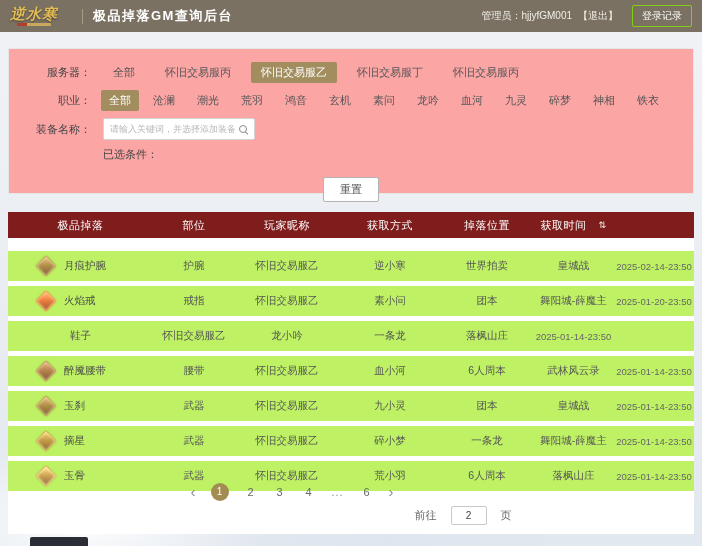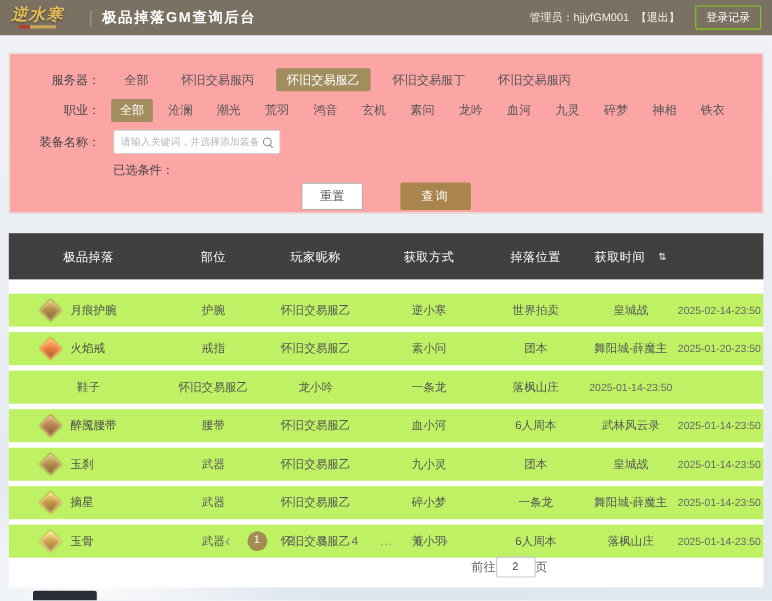--- a/index.html
+++ b/index.html
@@ -57,29 +57,29 @@
     border:none; outline:none; flex:1; font-size:9px; color:#333; min-width:0;
     font-family:inherit; background:transparent;
   }
   .search-box input::placeholder { color:#b8b8b8; }
   .mag-icon { width:9px; height:9px; position:relative; flex:none; margin-left:4px; cursor:pointer; }
   .mag-icon::before { content:""; position:absolute; left:0; top:0; width:6px; height:6px;
     border:1.2px solid #8b8b8b; border-radius:50%; }
   .mag-icon::after { content:""; position:absolute; left:6px; top:6px; width:3.5px; height:1.2px;
     background:#8b8b8b; transform:rotate(45deg); transform-origin:left center; }
   .cond-row { margin-left:94px; margin-top:3px; font-size:11px; color:#444; }
-  .btn-row { margin-top:4px; display:flex; justify-content:center; gap:34px; }
+  .btn-row { margin-top:15px; display:flex; justify-content:center; gap:34px; }
   .btn { height:25px; font-size:11px; border-radius:2px; cursor:pointer; font-family:inherit; }
   .btn-reset { width:56px; background:#ffffff; border:1px solid #b3b3b3; color:#555; }
   .btn-search { width:64px; background:#a9854d; border:1px solid #a9854d; color:#ffffff; letter-spacing:2px; }
   
   .table-card { position:absolute; left:8px; right:8px; top:212px; height:322px; background:#ffffff; z-index:2; }
   .t-header {
     display:grid; grid-template-columns:145px 82px 104px 102px 92px 81px 1fr;
-    height:42px; background:#404040; color:#ffffff; font-size:11px; align-items:center;
+    height:26px; background:#7f1d1d; color:#ffffff; font-size:11px; align-items:center;
   }
   .t-header .th { text-align:center; letter-spacing:.5px; }
   .th-sort { display:flex; align-items:center; justify-content:center; gap:12px; cursor:pointer; }
   .sort-glyph { font-size:9px; line-height:1; color:#efece2; }
   .t-body { padding-top:13px; }
   .t-row {
     display:grid; grid-template-columns:145px 82px 104px 102px 92px 81px 1fr;
     height:30px; margin-bottom:5px; background:#bef264; align-items:center;
     font-size:10.5px; color:#555;
   }
@@ -104,21 +104,21 @@
     display:flex; justify-content:center; align-items:center; gap:15px;
     font-size:11px; color:#666;
   }
   .pg-arrow { font-size:15px; color:#888; cursor:pointer; line-height:1; }
   .page-num { cursor:pointer; min-width:14px; text-align:center; }
   .page-num.active {
     width:18px; height:18px; border-radius:50%; background:#a28c52; color:#fff;
     display:flex; align-items:center; justify-content:center; font-size:10px;
   }
   .pg-ellipsis { letter-spacing:1px; color:#888; }
-  .goto-wrap { display:flex; align-items:center; gap:0; margin-left:6px;margin-top:48px; }
+  .goto-wrap { display:flex; align-items:center; gap:14px; margin-left:6px;margin-top:48px; }
   .goto-input {
     width:36px; height:19px; border:1px solid #c9c9c9; border-radius:2px;
     text-align:center; font-size:10px; color:#444; outline:none; font-family:inherit; background:#fff;
   }
   
   .bottom-bar {
     position:absolute; left:30px; bottom:0; width:58px; height:9px;
     background:#2a2c36; border-radius:2px 2px 0 0; z-index:4;
   }
 </style>
@@ -173,21 +173,20 @@
   <div class="f-row">
     <span class="f-label">装备名称：</span>
     <div class="search-box">
       <input type="text" placeholder="请输入关键词，并选择添加装备的条件" style="">
       <span class="mag-icon"></span>
     </div>
   </div>
   <div class="cond-row">已选条件：</div>
   <div class="btn-row">
     <button class="btn btn-reset">重置</button>
-    <button class="btn btn-search">查询</button>
   </div>
 </div>
 
 <div class="table-card">
   <div class="t-header">
     <div class="th">极品掉落</div>
     <div class="th">部位</div>
     <div class="th">玩家昵称</div>
     <div class="th">获取方式</div>
     <div class="th">掉落位置</div>

